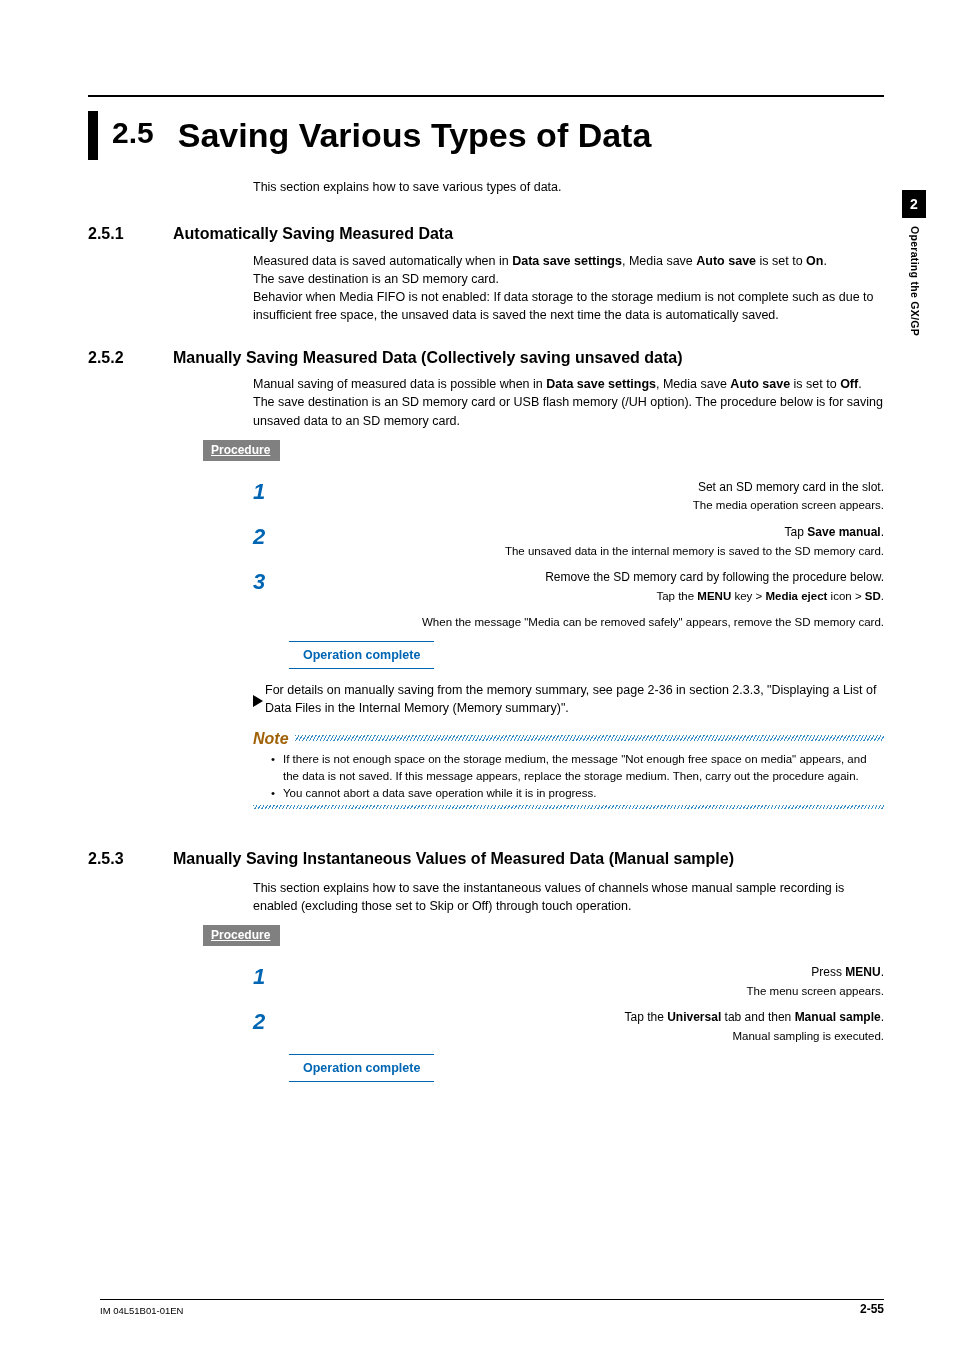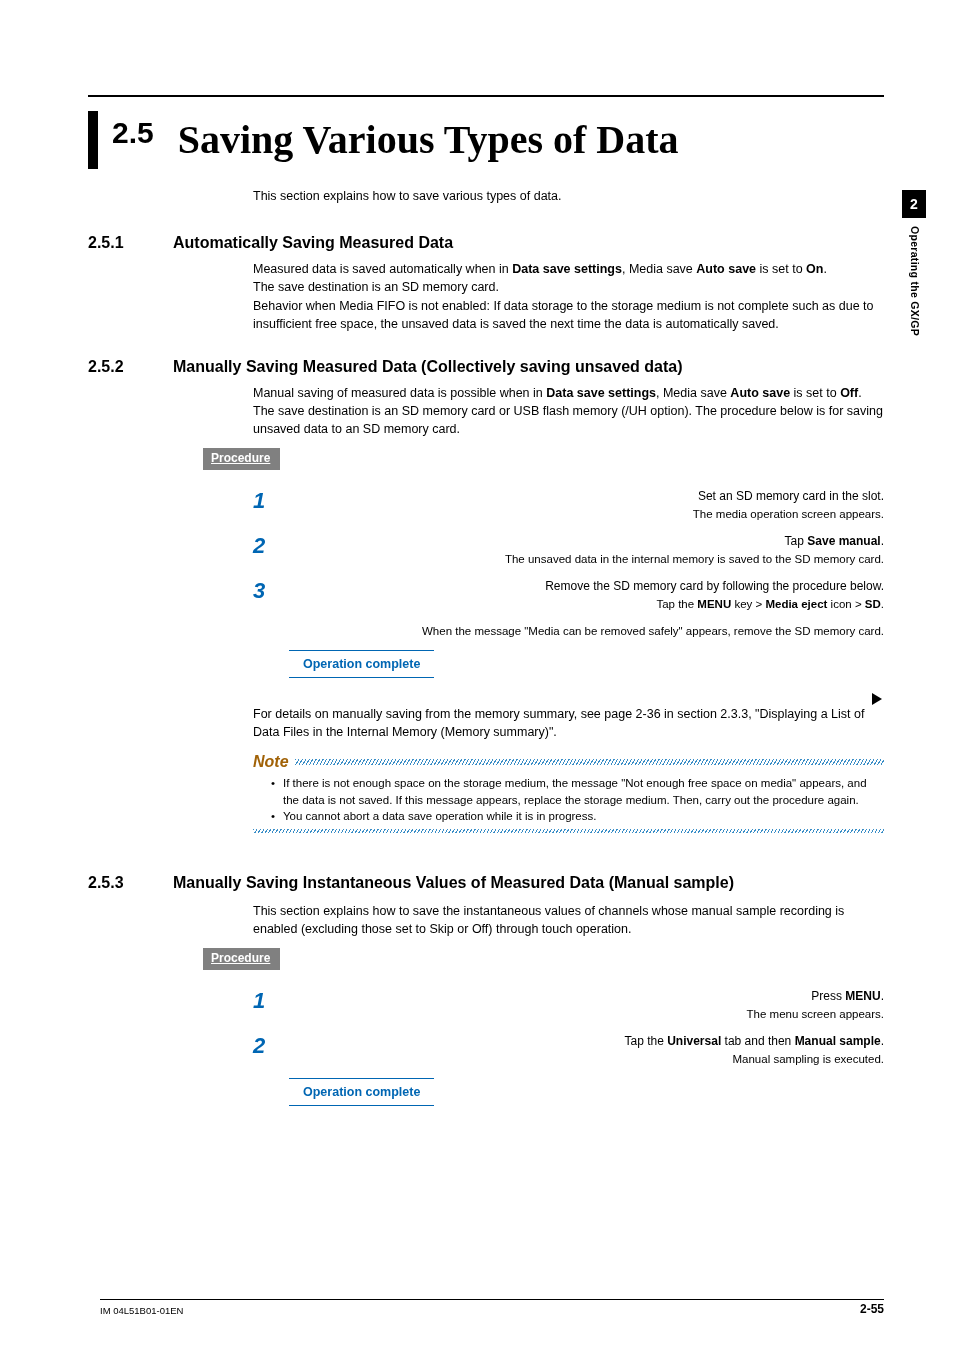--- a/index.html
+++ b/index.html
@@ -45,21 +45,21 @@
   
   .title-rule { border: none; border-top: 2px solid #000; margin: 0; }
   .title-row {
     display: flex;
     align-items: flex-start;
     margin-top: 14px;
     margin-bottom: 18px;
   }
   .title-bar { width: 10px; background: #000; align-self: stretch; margin-right: 14px; }
   .title-num { font-size: 30px; font-weight: bold; margin-right: 24px; }
-  .title-text { font-size: 40px; font-weight: bold; font-family: Liberation Serif, serif; }
+  .title-text { font-size: 34px; font-weight: bold; }
 
   .intro { margin-left: 165px; margin-bottom: 26px; }
 
   
   .subhead {
     display: flex;
     font-size: 16px;
     font-weight: bold;
     margin-top: 10px;
     margin-bottom: 6px;
@@ -103,21 +103,21 @@
     color: #0066b3;
     font-weight: bold;
     border-top: 1px solid #0066b3;
     border-bottom: 1px solid #0066b3;
     padding: 4px 14px;
     margin-top: 10px;
     margin-left: 36px;
     font-size: 12.5px;
   }
 
-  .ref-row { margin-left: 165px; margin-top: 12px; display: flex; align-items: flex-end; flex-direction: column; }
+  .ref-row { margin-left: 165px; margin-top: 12px; display: flex; align-items: center; }
   .ref-icon {
     width: 0; height: 0;
     border-top: 6px solid transparent;
     border-bottom: 6px solid transparent;
     border-left: 10px solid #000;
     margin-top: 3px; margin-right: 2px; flex: none;
   }
 
   
   .note-box { margin-left: 165px; margin-top: 12px; }

